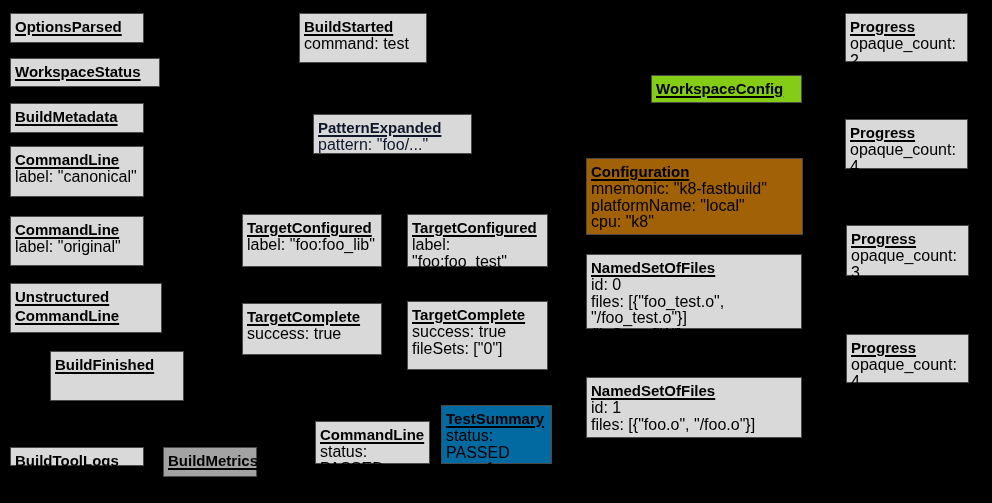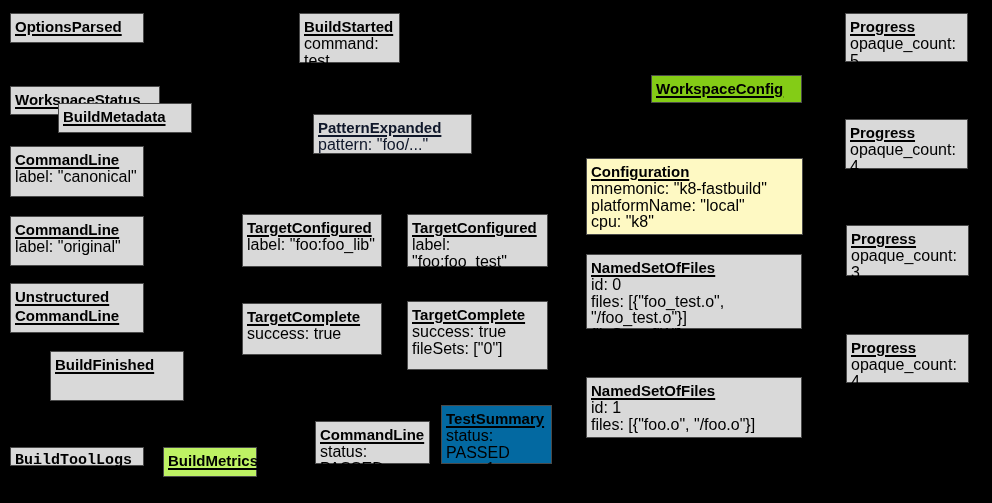--- a/index.html
+++ b/index.html
@@ -42,53 +42,53 @@
 </style>
 </head>
 <body>
 
 <div id="canvas" style="background: rgb(0, 0, 0);">
 
 <div class="node" style="left: 10px; top: 13px; width: 134px; height: 30px; background: rgb(217, 217, 217); border-color: rgb(74, 74, 74); color: rgb(0, 0, 0);">
       <div class="node-title">OptionsParsed</div>
 
     </div>
-    <div class="node" style="left: 10px; top: 58px; width: 150px; height: 29px; background: rgb(217, 217, 217); border-color: rgb(74, 74, 74); color: rgb(0, 0, 0); margin-top: 28px;">
+    <div class="node" style="left: 10px; top: 58px; width: 150px; height: 29px; background: rgb(217, 217, 217); border-color: rgb(74, 74, 74); color: rgb(0, 0, 0);">
       <div class="node-title">WorkspaceStatus</div>
 
     </div>
-    <div class="node" style="left: 10px; top: 103px; width: 134px; height: 30px; background: rgb(217, 217, 217); border-color: rgb(74, 74, 74); color: rgb(0, 0, 0); margin-left: 48px;">
+    <div class="node" style="left: 10px; top: 103px; width: 134px; height: 30px; background: rgb(217, 217, 217); border-color: rgb(74, 74, 74); color: rgb(0, 0, 0);">
       <div class="node-title">BuildMetadata</div>
 
     </div>
     <div class="node" style="left: 10px; top: 146px; width: 134px; height: 51px; background: rgb(217, 217, 217); border-color: rgb(74, 74, 74); color: rgb(0, 0, 0);">
       <div class="node-title">CommandLine</div>
       <div class="node-body">label: "canonical"</div>
     </div>
     <div class="node" style="left: 10px; top: 216px; width: 134px; height: 50px; background: rgb(217, 217, 217); border-color: rgb(74, 74, 74); color: rgb(0, 0, 0);">
       <div class="node-title">CommandLine</div>
       <div class="node-body">label: "original"</div>
     </div>
-    <div class="node" style="left: 10px; top: 283px; width: 134px; height: 50px; background: rgb(217, 217, 217); border-color: rgb(74, 74, 74); color: rgb(0, 0, 0);">
+    <div class="node" style="left: 10px; top: 283px; width: 152px; height: 50px; background: rgb(217, 217, 217); border-color: rgb(74, 74, 74); color: rgb(0, 0, 0);">
       <div class="node-title">Unstructured
 CommandLine</div>
 
     </div>
     <div class="node" style="left: 10px; top: 351px; width: 134px; height: 50px; background: rgb(217, 217, 217); border-color: rgb(74, 74, 74); color: rgb(0, 0, 0); margin-left: 40px;">
       <div class="node-title">BuildFinished</div>
     </div>
-    <div class="node" style="left: 10px; top: 447px; width: 134px; height: 19px; background: rgb(217, 217, 217); border-color: rgb(74, 74, 74); color: rgb(0, 0, 0); font-family: Liberation Mono, monospace;">
+    <div class="node" style="left: 10px; top: 447px; width: 134px; height: 19px; background: rgb(217, 217, 217); border-color: rgb(74, 74, 74); color: rgb(0, 0, 0);">
       <div class="node-title">BuildToolLogs</div>
 
     </div>
-    <div class="node" style="left: 163px; top: 447px; width: 94px; height: 30px; background: #bef264; border-color: rgb(74, 74, 74); color: rgb(0, 0, 0);">
+    <div class="node" style="left: 163px; top: 447px; width: 94px; height: 30px; background: #a3a3a3; border-color: rgb(74, 74, 74); color: rgb(0, 0, 0);">
       <div class="node-title">BuildMetrics</div>
 
     </div>
-    <div class="node" style="left: 299px; top: 13px; width: 101px; height: 50px; background: rgb(217, 217, 217); border-color: rgb(74, 74, 74); color: rgb(0, 0, 0);">
+    <div class="node" style="left: 299px; top: 13px; width: 128px; height: 50px; background: rgb(217, 217, 217); border-color: rgb(74, 74, 74); color: rgb(0, 0, 0);">
       <div class="node-title">BuildStarted</div>
       <div class="node-body">command: test</div>
     </div>
     <div class="node" style="left: 313px; top: 114px; width: 159px; height: 40px; background: rgb(217, 217, 217); border-color: rgb(74, 74, 74); color: #0f172a;">
       <div class="node-title">PatternExpanded</div>
       <div class="node-body">pattern: "foo/..."</div>
     </div>
     <div class="node" style="left: 242px; top: 214px; width: 140px; height: 53px; background: rgb(217, 217, 217); border-color: rgb(74, 74, 74); color: rgb(0, 0, 0);">
       <div class="node-title">TargetConfigured</div>
       <div class="node-body">label: "foo:foo_lib"</div>
@@ -112,40 +112,40 @@
     </div>
     <div class="node" style="left: 441px; top: 405px; width: 111px; height: 59px; background: #0369a1; border-color: rgb(74, 74, 74); color: rgb(0, 0, 0);">
       <div class="node-title">TestSummary</div>
       <div class="node-body">status: PASSED
 runs: 1</div>
     </div>
     <div class="node" style="left: 651px; top: 75px; width: 151px; height: 28px; background: #84cc16; border-color: rgb(74, 74, 74); color: rgb(0, 0, 0);">
       <div class="node-title">WorkspaceConfig</div>
 
     </div>
-    <div class="node" style="left: 586px; top: 158px; width: 217px; height: 77px; background: #fef9c3; border-color: rgb(74, 74, 74); color: rgb(0, 0, 0);">
+    <div class="node" style="left: 586px; top: 158px; width: 217px; height: 77px; background: #a16207; border-color: rgb(74, 74, 74); color: rgb(0, 0, 0);">
       <div class="node-title">Configuration</div>
       <div class="node-body">mnemonic: "k8-fastbuild"
 platformName: "local"
 cpu: "k8"</div>
     </div>
     <div class="node" style="left: 586px; top: 254px; width: 216px; height: 75px; background: rgb(217, 217, 217); border-color: rgb(74, 74, 74); color: rgb(0, 0, 0);">
       <div class="node-title">NamedSetOfFiles</div>
       <div class="node-body">id: 0
 files: [{"foo_test.o", "/foo_test.o"}]
 fileSets: ["1"]</div>
     </div>
     <div class="node" style="left: 586px; top: 377px; width: 216px; height: 61px; background: rgb(217, 217, 217); border-color: rgb(74, 74, 74); color: rgb(0, 0, 0);">
       <div class="node-title">NamedSetOfFiles</div>
       <div class="node-body">id: 1
 files: [{"foo.o", "/foo.o"}]</div>
     </div>
     <div class="node" style="left: 845px; top: 13px; width: 123px; height: 49px; background: rgb(217, 217, 217); border-color: rgb(74, 74, 74); color: rgb(0, 0, 0);">
       <div class="node-title">Progress</div>
-      <div class="node-body">opaque_count: 5</div>
+      <div class="node-body">opaque_count: 2</div>
     </div>
     <div class="node" style="left: 845px; top: 119px; width: 123px; height: 50px; background: rgb(217, 217, 217); border-color: rgb(74, 74, 74); color: rgb(0, 0, 0);">
       <div class="node-title">Progress</div>
       <div class="node-body">opaque_count: 4</div>
     </div>
     <div class="node" style="left: 846px; top: 225px; width: 123px; height: 51px; background: rgb(217, 217, 217); border-color: rgb(74, 74, 74); color: rgb(0, 0, 0);">
       <div class="node-title">Progress</div>
       <div class="node-body">opaque_count: 3</div>
     </div>
     <div class="node" style="left: 846px; top: 334px; width: 123px; height: 49px; background: rgb(217, 217, 217); border-color: rgb(74, 74, 74); color: rgb(0, 0, 0);">

